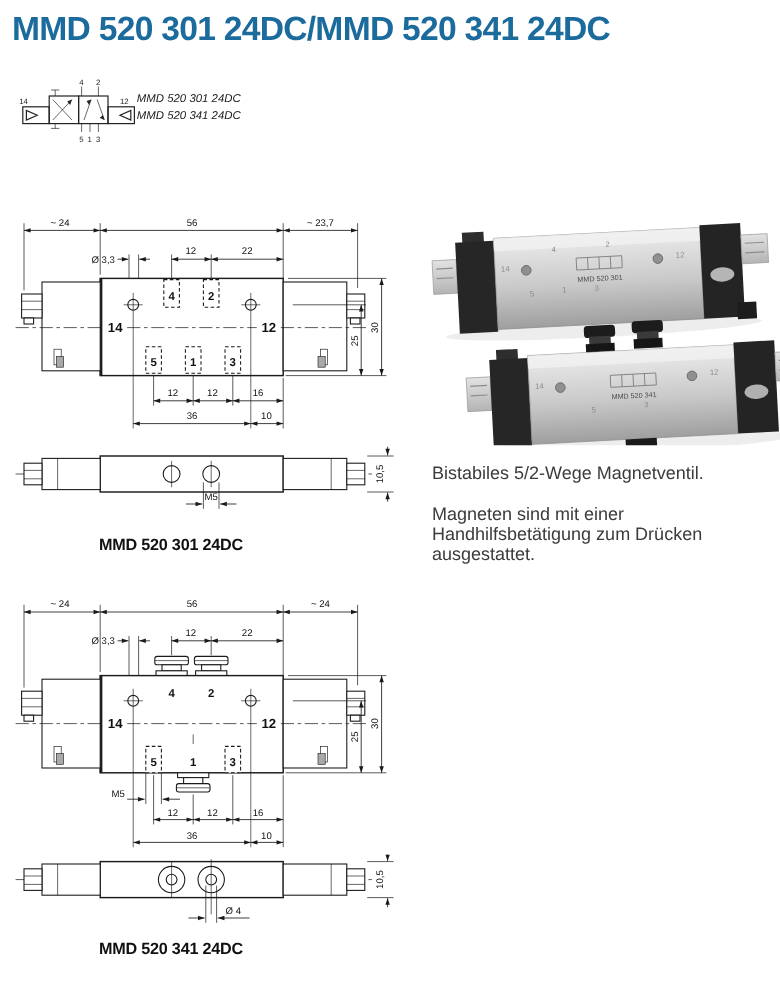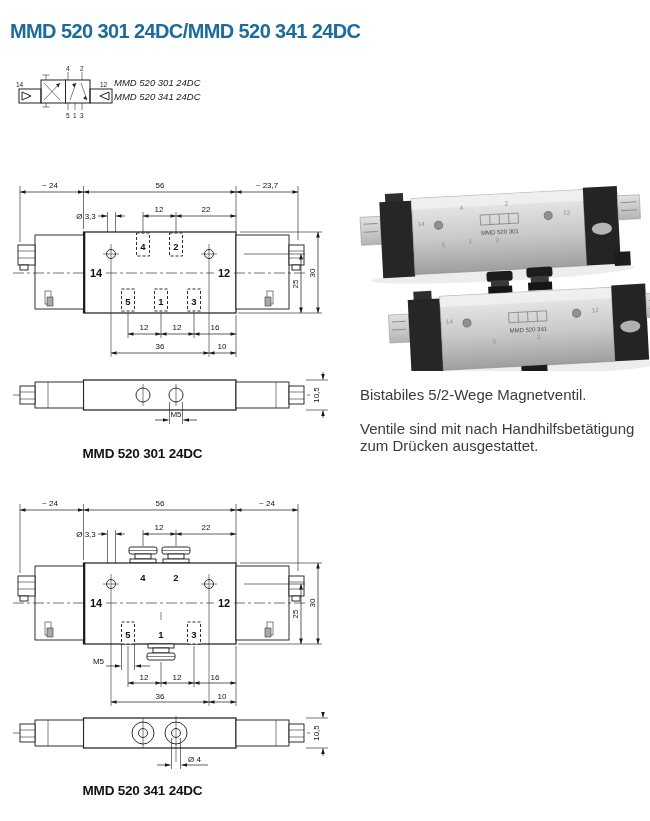--- a/index.html
+++ b/index.html
@@ -1,20 +1,20 @@
 <!DOCTYPE html>
 <html><head>
 <meta charset="utf-8">
 <style>
   html,body{margin:0;padding:0;background:#fff;}
   body{width:650px;height:821px;position:relative;overflow:hidden;
        font-family:"Liberation Sans",sans-serif;color:#3b3b3b;}
   .abs{position:absolute;}
-  h1#title{left:10px;top:20px;margin:0;position:absolute;
-    font-size:20px;font-weight:bold;color:#1c6b9d;letter-spacing:-0.6px;white-space:nowrap;}
+  h1#title{left:10px;top:8px;margin:0;position:absolute;
+    font-size:28px;font-weight:bold;color:#1c6b9d;letter-spacing:-0.6px;white-space:nowrap;}
   #variants{left:114px;top:76px;font-style:italic;font-size:9.5px;line-height:14px;color:#222;}
   .caption{font-size:13.5px;font-weight:bold;color:#111;text-align:center;letter-spacing:-0.2px;}
   #desc{left:360px;top:386px;width:288px;font-size:15px;line-height:17px;color:#3b3b3b;}
   #desc p{margin:0 0 17px 0;white-space:pre-line;}
   
   .dim{stroke:#1a1a1a;stroke-width:0.7;fill:none;marker-start:url(#arrow);marker-end:url(#arrow);}
   .dimE{stroke:#1a1a1a;stroke-width:0.7;fill:none;marker-end:url(#arrow);}
   .ext{stroke:#1a1a1a;stroke-width:0.6;fill:none;}
   .thin{stroke:#1a1a1a;stroke-width:0.55;fill:none;}
   .oln{stroke:#1a1a1a;stroke-width:1.2;fill:#fff;}
@@ -469,14 +469,14 @@
     <text class="ph" x="139" y="70" text-anchor="middle">MMD 520 341</text>
     <text class="pd" x="57" y="58">14</text>
     <text class="pd" x="203" y="54">12</text>
     <text class="pd" x="103" y="80">5</text>
     <text class="pd" x="147" y="78">3</text>
   </g>
 </svg>
 
 <div id="desc" class="abs">
   <p>Bistabiles 5/2-Wege Magnetventil.</p>
-  <p>Ventile sind mit nach Handhilfsbetätigung zum Drücken ausgestattet.</p>
+  <p>Magneten sind mit einer Handhilfsbetätigung zum Drücken ausgestattet.</p>
 </div>
 
 </body></html>

